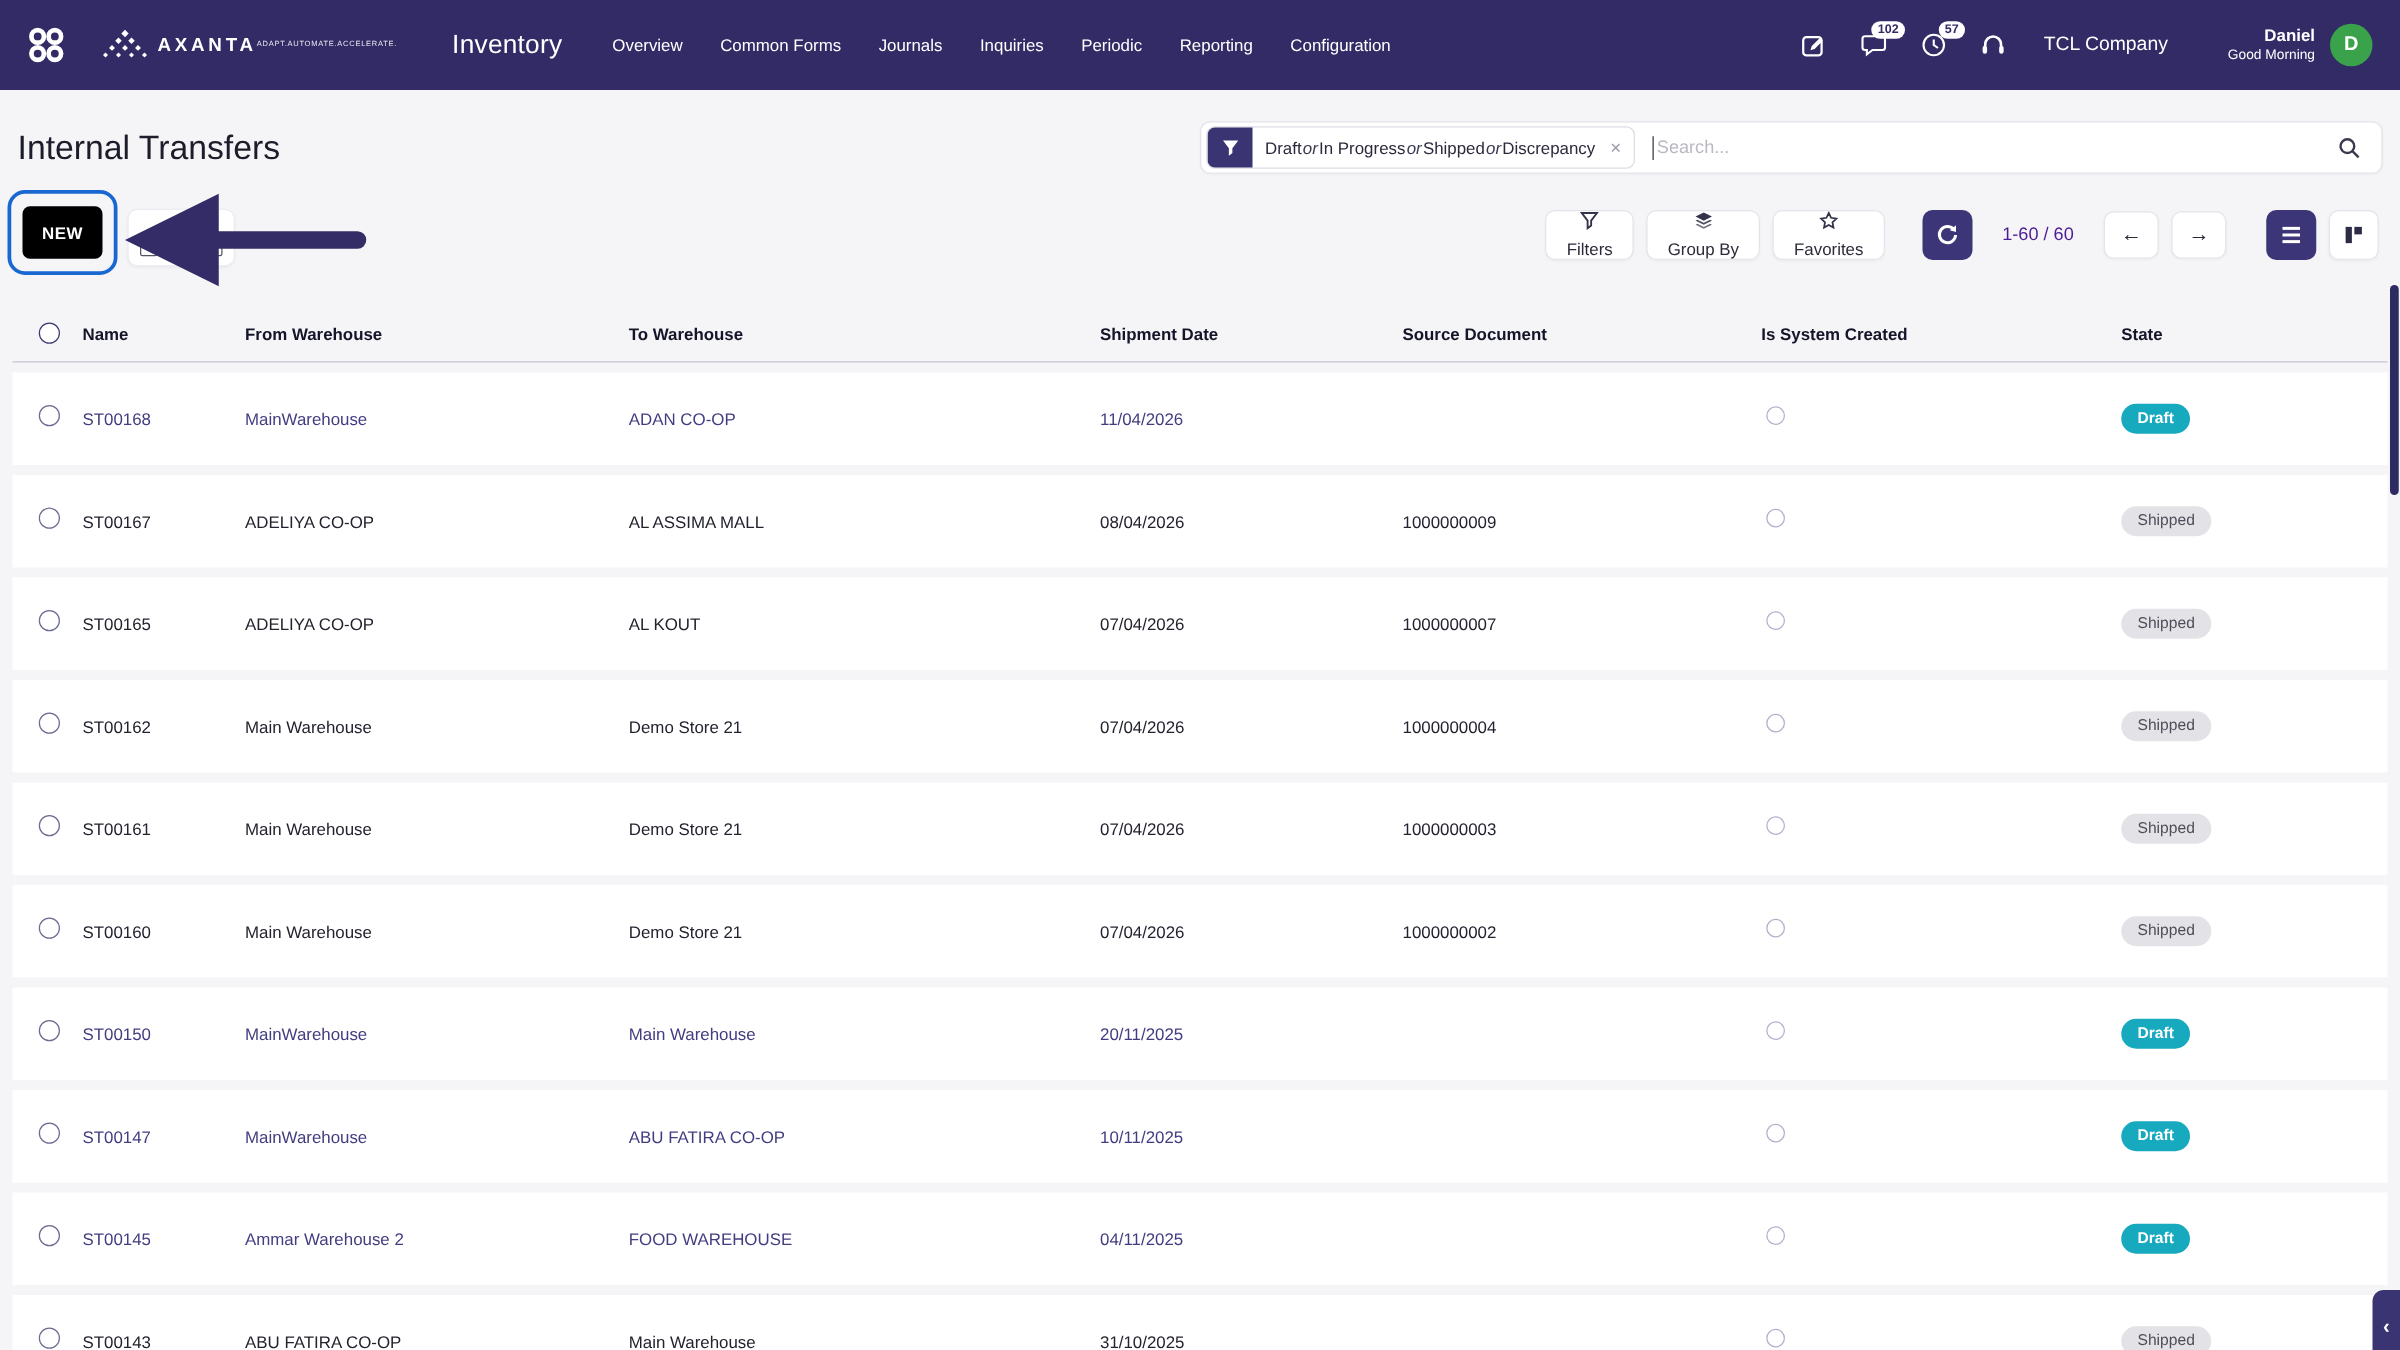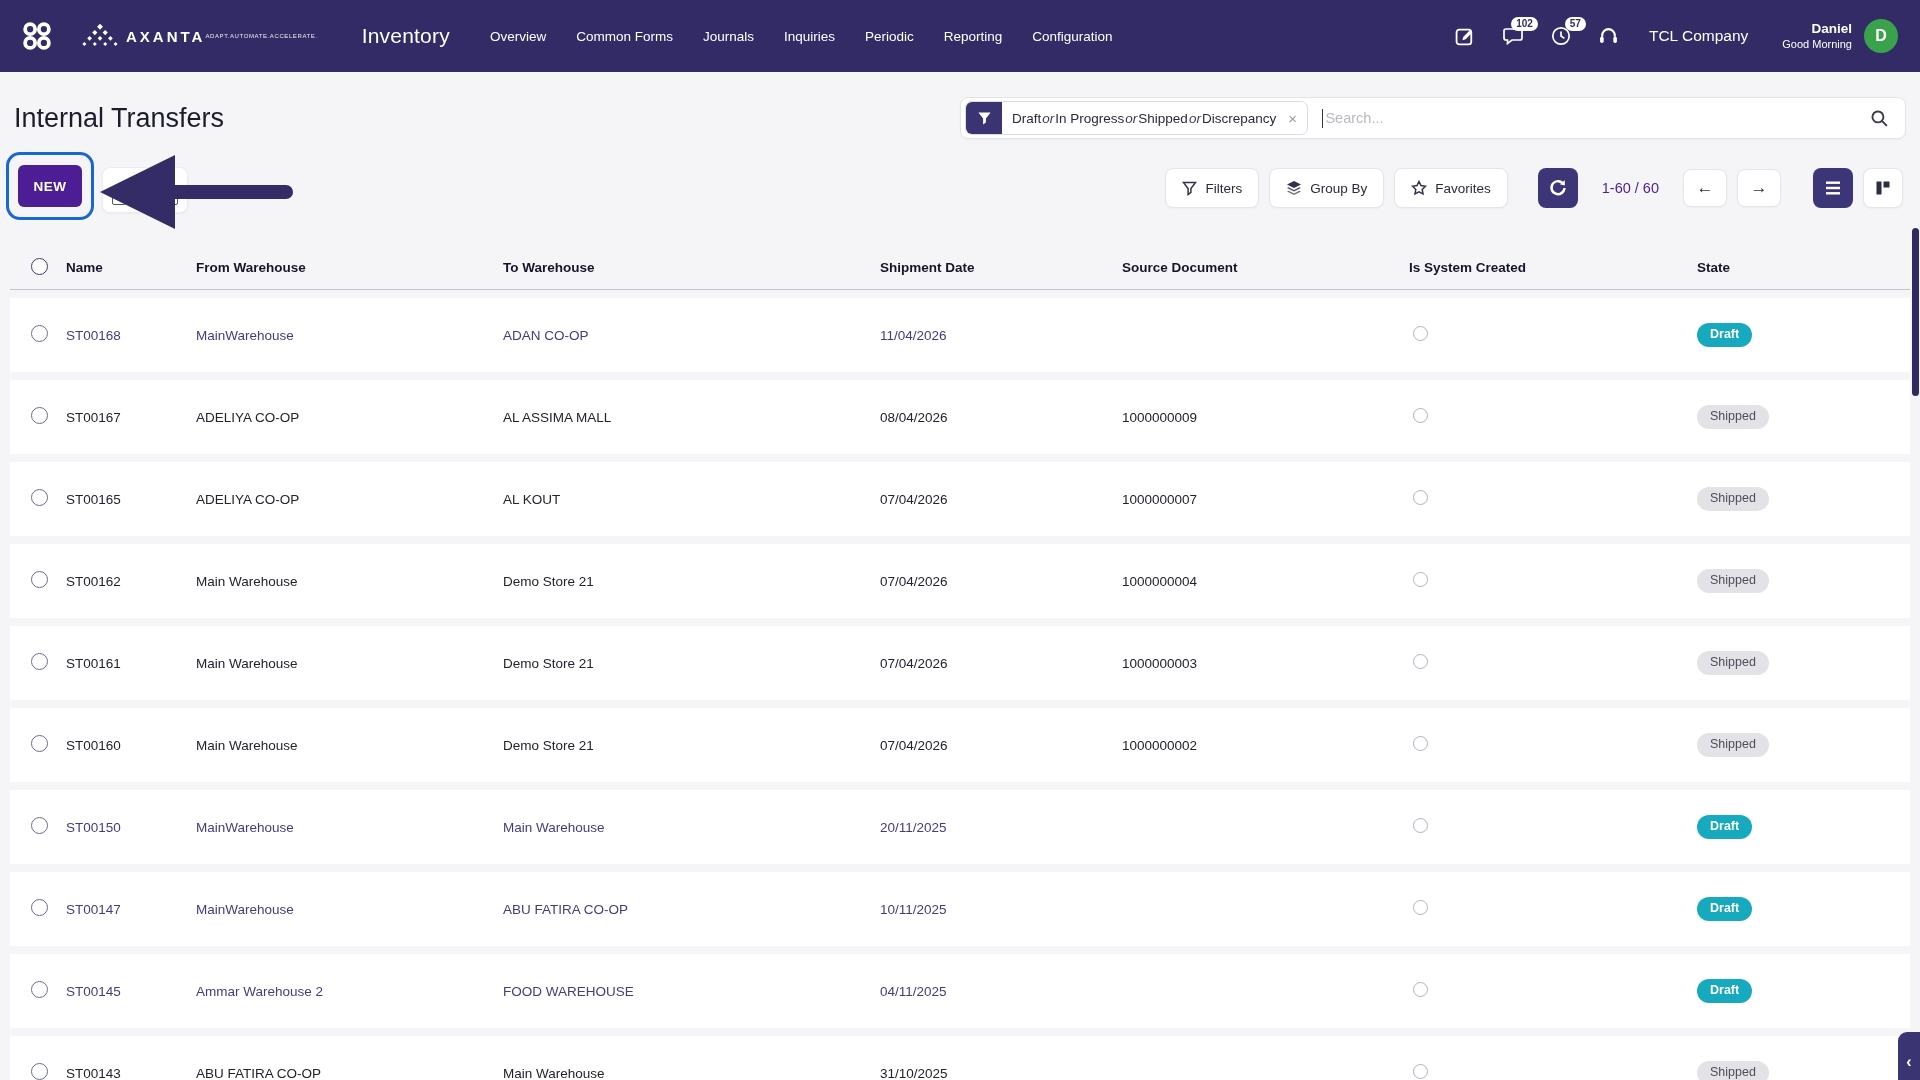--- a/index.html
+++ b/index.html
@@ -17,21 +17,21 @@
   .logo-tag { font-size:6px; letter-spacing:0.6px; opacity:.9; }
   .app-title { font-size:21px; font-weight:500; letter-spacing:.2px; margin-right:40px; cursor:pointer; }
   .menu { display:flex; align-items:center; gap:30px; }
   .menu a { color:#fff; font-size:13.5px; font-weight:500; text-decoration:none; cursor:pointer; }
   .nav-right { display:flex; align-items:center; }
   .nav-icon { position:relative; background:none; border:none; cursor:pointer; display:flex; margin-left:26px; }
   .nav-icon svg { display:block; }
   .icon-badge { position:absolute; top:-8px; right:-14px; background:#fff; color:#322b66;
     font-size:10px; font-weight:700; border-radius:8px; padding:1px 5px; line-height:12px; }
   .company { font-size:15.5px; font-weight:500; margin-left:30px; cursor:pointer; }
-  .user-block { text-align:right; margin-left:34px; line-height:1.25; cursor:pointer; }
+  .user-block { text-align:right; margin-left:48px; line-height:1.25; cursor:pointer; }
   .user-name { font-size:13.5px; font-weight:700; }
   .user-greet { font-size:11px; font-weight:400; }
   .avatar { width:34px; height:34px; border-radius:50%; background:#3aa24b; color:#fff; font-size:16px;
     font-weight:700; display:flex; align-items:center; justify-content:center; margin-left:12px; cursor:pointer; }
 
   
   .title-row { position:absolute; top:72px; left:0; right:0; height:86px;
     display:flex; align-items:center; justify-content:space-between; padding:6px 14px 0 14px; }
   .page-title { font-size:27px; font-weight:400; color:#1c1c2b; }
   .searchbar { width:946px; height:42px; background:#fff; border:1px solid #e3e3ea; border-radius:8px;
@@ -44,31 +44,31 @@
   .chip-x { background:none; border:none; color:#9a9aa8; font-size:15px; cursor:pointer; padding:0 10px 0 2px; line-height:1; }
   .search-input { flex:1; display:flex; align-items:center; padding-left:14px; cursor:text; height:100%; }
   .caret { width:1.5px; height:19px; background:#35354a; margin-right:2px; }
   .placeholder { color:#b9b9c4; font-size:14.5px; }
   .mag { margin-right:16px; display:flex; }
 
   
   .controls { position:absolute; top:156px; left:0; right:0; height:84px; }
   .highlight-ring { position:absolute; left:6px; top:-4px; width:88px; height:68px; border:3.5px solid #1968d2;
     border-radius:14px; display:flex; align-items:center; justify-content:center; background:transparent; }
-  .new-btn { width:64px; height:42px; background:#4c1d95; color:#fff; border:none; border-radius:6px;
+  .new-btn { width:64px; height:42px; background:#000000; color:#fff; border:none; border-radius:6px;
     font-size:13.5px; font-weight:700; letter-spacing:.5px; cursor:pointer; font-family:inherit; }
   .hidden-btn { position:absolute; left:102px; top:11px; width:86px; height:46px; background:#fff;
     border:1px solid #ececf2; border-radius:8px; box-shadow:0 1px 2px rgba(40,40,80,.05); cursor:pointer; }
   .mini-ic { position:absolute; bottom:7px; width:14px; height:11px; border:1.5px solid #555566; border-radius:2px; }
   .mini-ic.l { left:9px; } .mini-ic.r { right:9px; }
   .annotation-arrow { position:absolute; left:95px; top:-10px; pointer-events:none; }
   .right-controls { position:absolute; right:17px; top:12px; display:flex; align-items:center; gap:10px; height:40px; }
   .tool-btn { height:40px; padding:0 16px; background:#fff; border:1px solid #e4e4ea; border-radius:8px;
     font-size:13.5px; color:#2b2b3a; font-family:inherit; display:flex; align-items:center; gap:8px; cursor:pointer;
-    box-shadow:0 1px 2px rgba(40,40,80,.04); font-weight:500; }
+    box-shadow:0 1px 2px rgba(40,40,80,.04); font-weight:500;flex-direction:column; }
   .sq-btn { width:40px; height:40px; border-radius:8px; border:none; display:flex; align-items:center;
     justify-content:center; cursor:pointer; }
   .navy { background:#3c3577; }
   .white-sq { background:#fff; border:1px solid #e4e4ea; box-shadow:0 1px 2px rgba(40,40,80,.04); }
   .refresh-btn { margin-left:20px; }
   .pager { font-size:14.5px; color:#4c1d95; margin:0 14px; }
   .nav-arrow { width:44px; height:38px; background:#fff; border:1px solid #e4e4ea; border-radius:8px;
     font-size:17px; color:#2b2b3a; cursor:pointer; display:flex; align-items:center; justify-content:center;
     box-shadow:0 1px 2px rgba(40,40,80,.04); font-family:inherit; }
   .view-list { margin-left:22px; }

